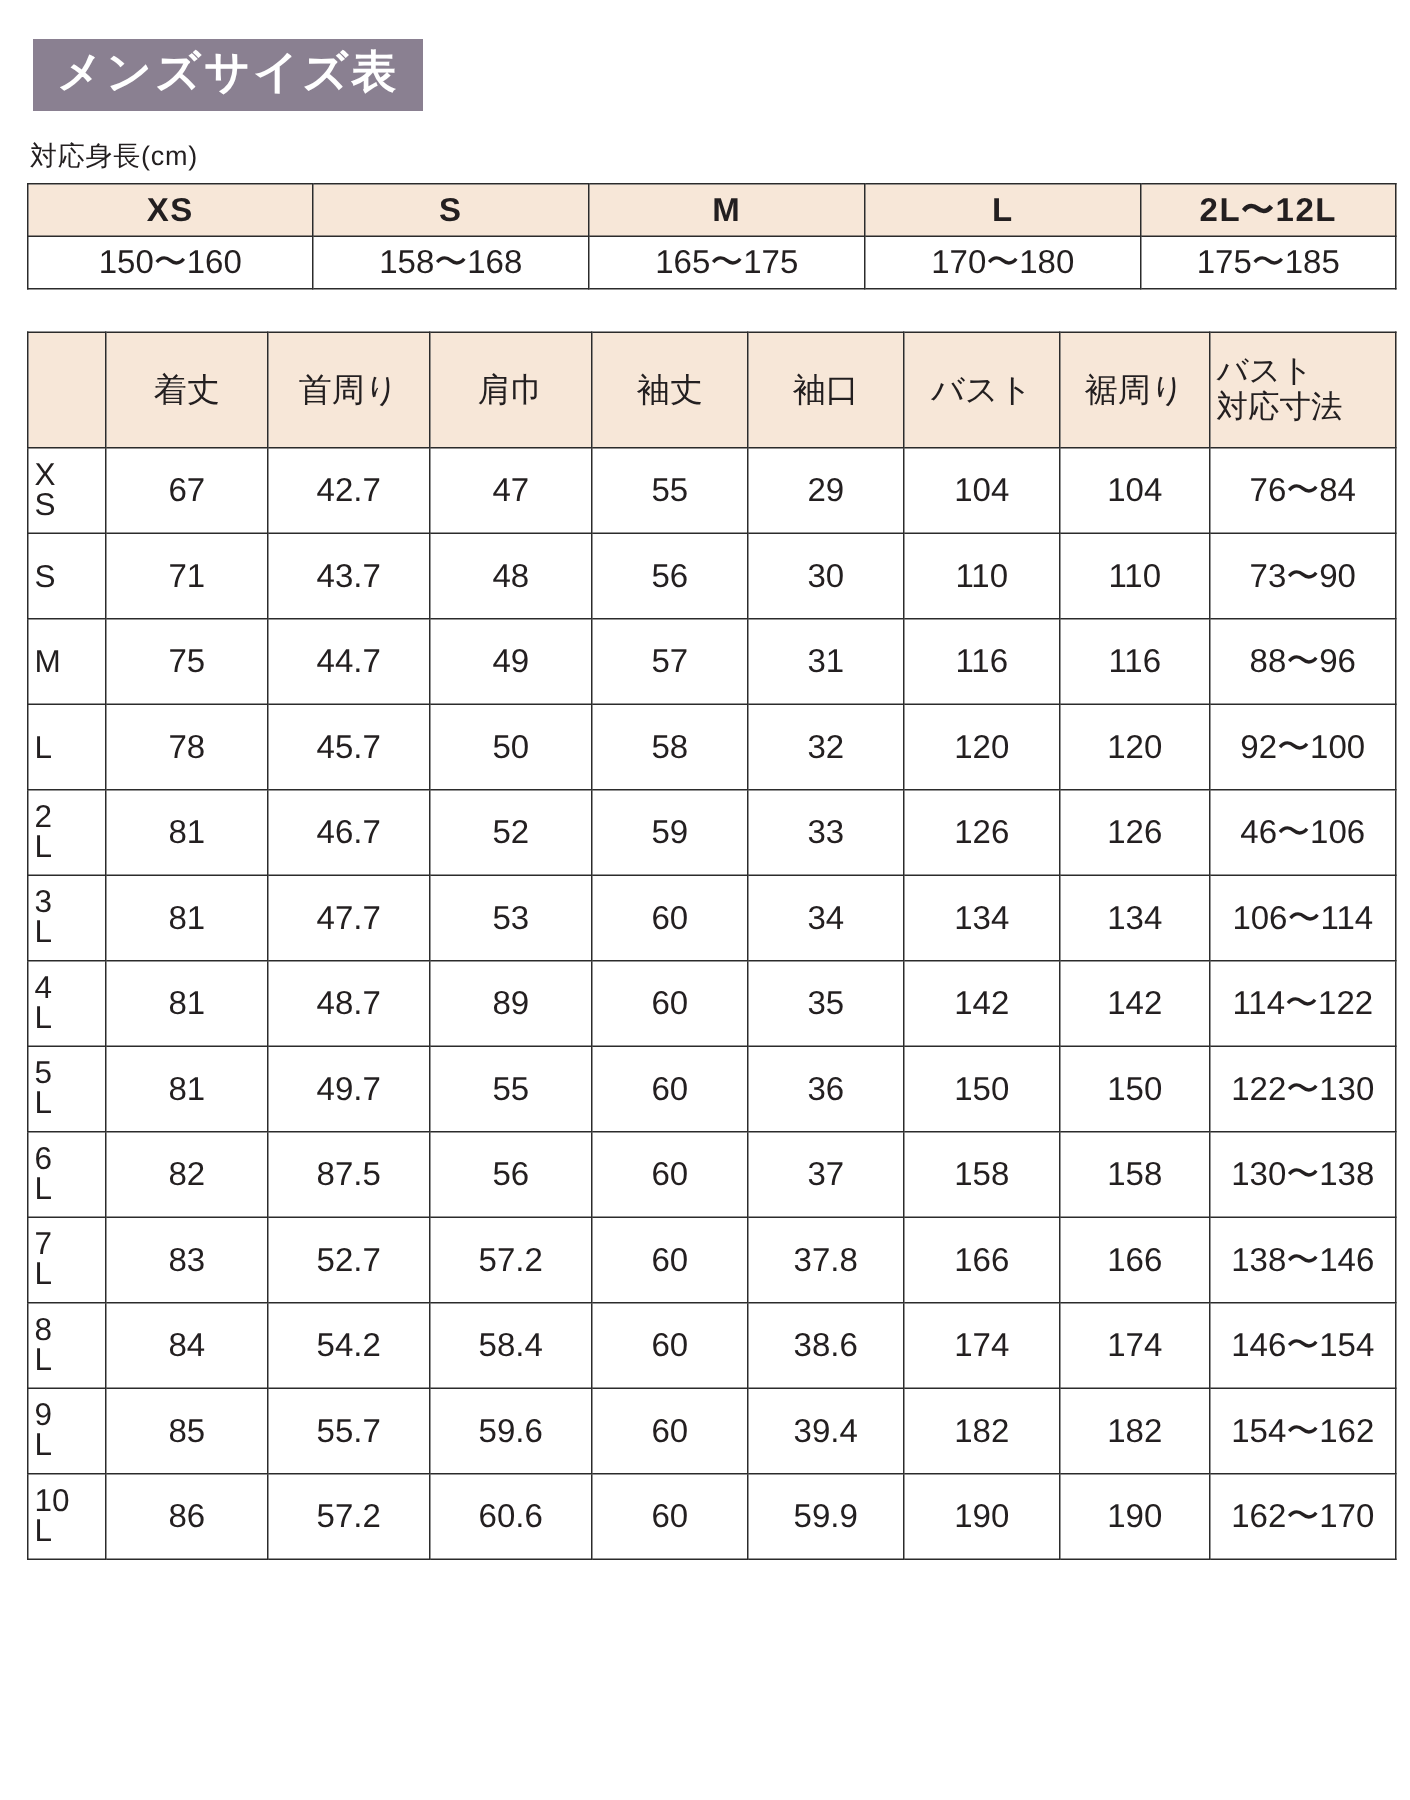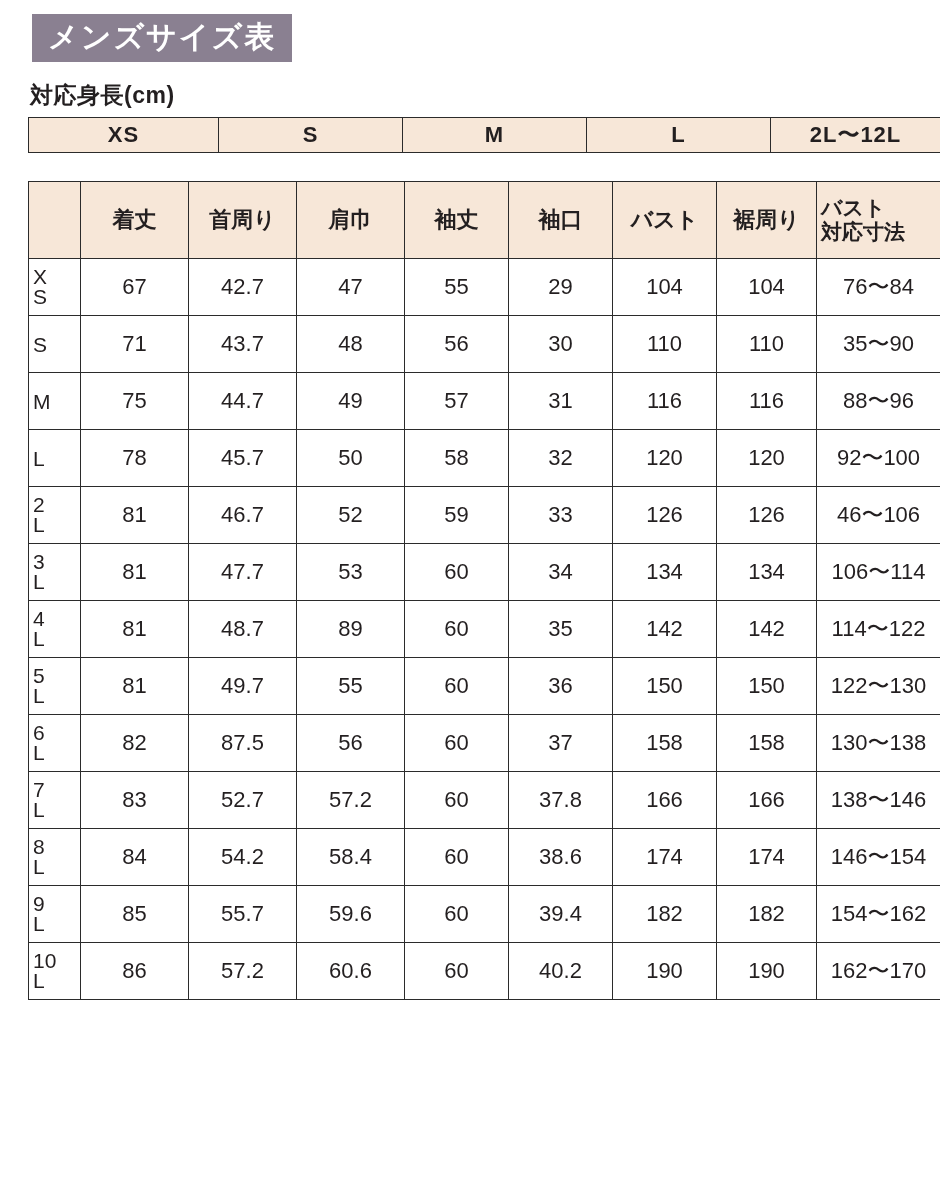--- a/index.html
+++ b/index.html
@@ -12,40 +12,39 @@
     height: 1200px;
     font-family: "Liberation Sans", "DejaVu Sans", sans-serif;
     color: #231f20;
     position: relative;
     overflow: hidden;
   }
   .page {
     width: 758px;
     height: 1200px;
     box-sizing: border-box;
-    padding: 8px 14px 0 14px;
+    padding: 20px 14px 0 14px;
     position: relative;
-    margin-left: 10px;
   }
   
   .title-banner {
     display: inline-block;
     background: #8a8091;
     color: #ffffff;
     font-size: 30px;
     font-weight: bold;
     letter-spacing: 2px;
     padding: 8px 16px 10px 16px;
     line-height: 1;
     margin: 6px 0 0 8px;
   }
   
   .section-label {
-    font-size: 23px;
-    font-weight: bold;
+    font-size: 18px;
+    font-weight: normal;
     margin: 18px 0 6px 6px;
     letter-spacing: 0.5px;
   }
   table {
     border-collapse: collapse;
     table-layout: fixed;
     border-radius: 18px;
   }
   .height-table {
     width: 912px;
@@ -79,21 +78,21 @@
     border: 1.5px solid #2b2b2b;
     padding: 0;
     text-align: center;
     font-size: 22px;
     height: 56px;
     font-weight: normal;
     background: #ffffff;
   }
   .meas-table thead th {
     background: #f7e7d8;
-    font-weight: bold;
+    font-weight: normal;
     font-size: 22px;
     height: 76px;
     line-height: 1.15;
   }
   .meas-table thead th.corner {
     width: 52px;
     background: #f7e7d8;
   }
   .meas-table thead th.bast2 {
     font-size: 21px;
@@ -137,20 +136,27 @@
       <col style="width:184px">
       <col style="width:170px">
     </colgroup>
     <tbody>
       <tr class="head">
         <td>XS</td>
         <td>S</td>
         <td>M</td>
         <td>L</td>
         <td>2L〜12L</td>
+      </tr>
+      <tr class="vals">
+        <td class="nowrap">150〜160</td>
+        <td class="nowrap">158〜168</td>
+        <td class="nowrap">165〜175</td>
+        <td class="nowrap">170〜180</td>
+        <td class="nowrap">175〜185</td>
       </tr>
     </tbody>
   </table>
 
   <div class="meas-wrap">
     <table class="meas-table">
       <colgroup>
         <col style="width:52px">
         <col style="width:108px">
         <col style="width:108px">
@@ -196,21 +202,21 @@
             <td class="size-cell single">
               <span class="s1">S</span>
             </td>
             <td class="nowrap">71</td>
             <td class="nowrap">43.7</td>
             <td class="nowrap">48</td>
             <td class="nowrap">56</td>
             <td class="nowrap">30</td>
             <td class="nowrap">110</td>
             <td class="nowrap">110</td>
-            <td class="nowrap">35〜90</td>
+            <td class="nowrap">73〜90</td>
           </tr>
           <tr>
             <td class="size-cell single">
               <span class="s1">M</span>
             </td>
             <td class="nowrap">75</td>
             <td class="nowrap">44.7</td>
             <td class="nowrap">49</td>
             <td class="nowrap">57</td>
             <td class="nowrap">31</td>
@@ -345,21 +351,21 @@
           </tr>
           <tr>
             <td class="size-cell">
               <span class="s1">10</span>
               <span class="s2">L</span>
             </td>
             <td class="nowrap">86</td>
             <td class="nowrap">57.2</td>
             <td class="nowrap">60.6</td>
             <td class="nowrap">60</td>
-            <td class="nowrap">40.2</td>
+            <td class="nowrap">59.9</td>
             <td class="nowrap">190</td>
             <td class="nowrap">190</td>
             <td class="nowrap">162〜170</td>
           </tr>
         </tbody>
     </table>
   </div>
 
 </div>
 

